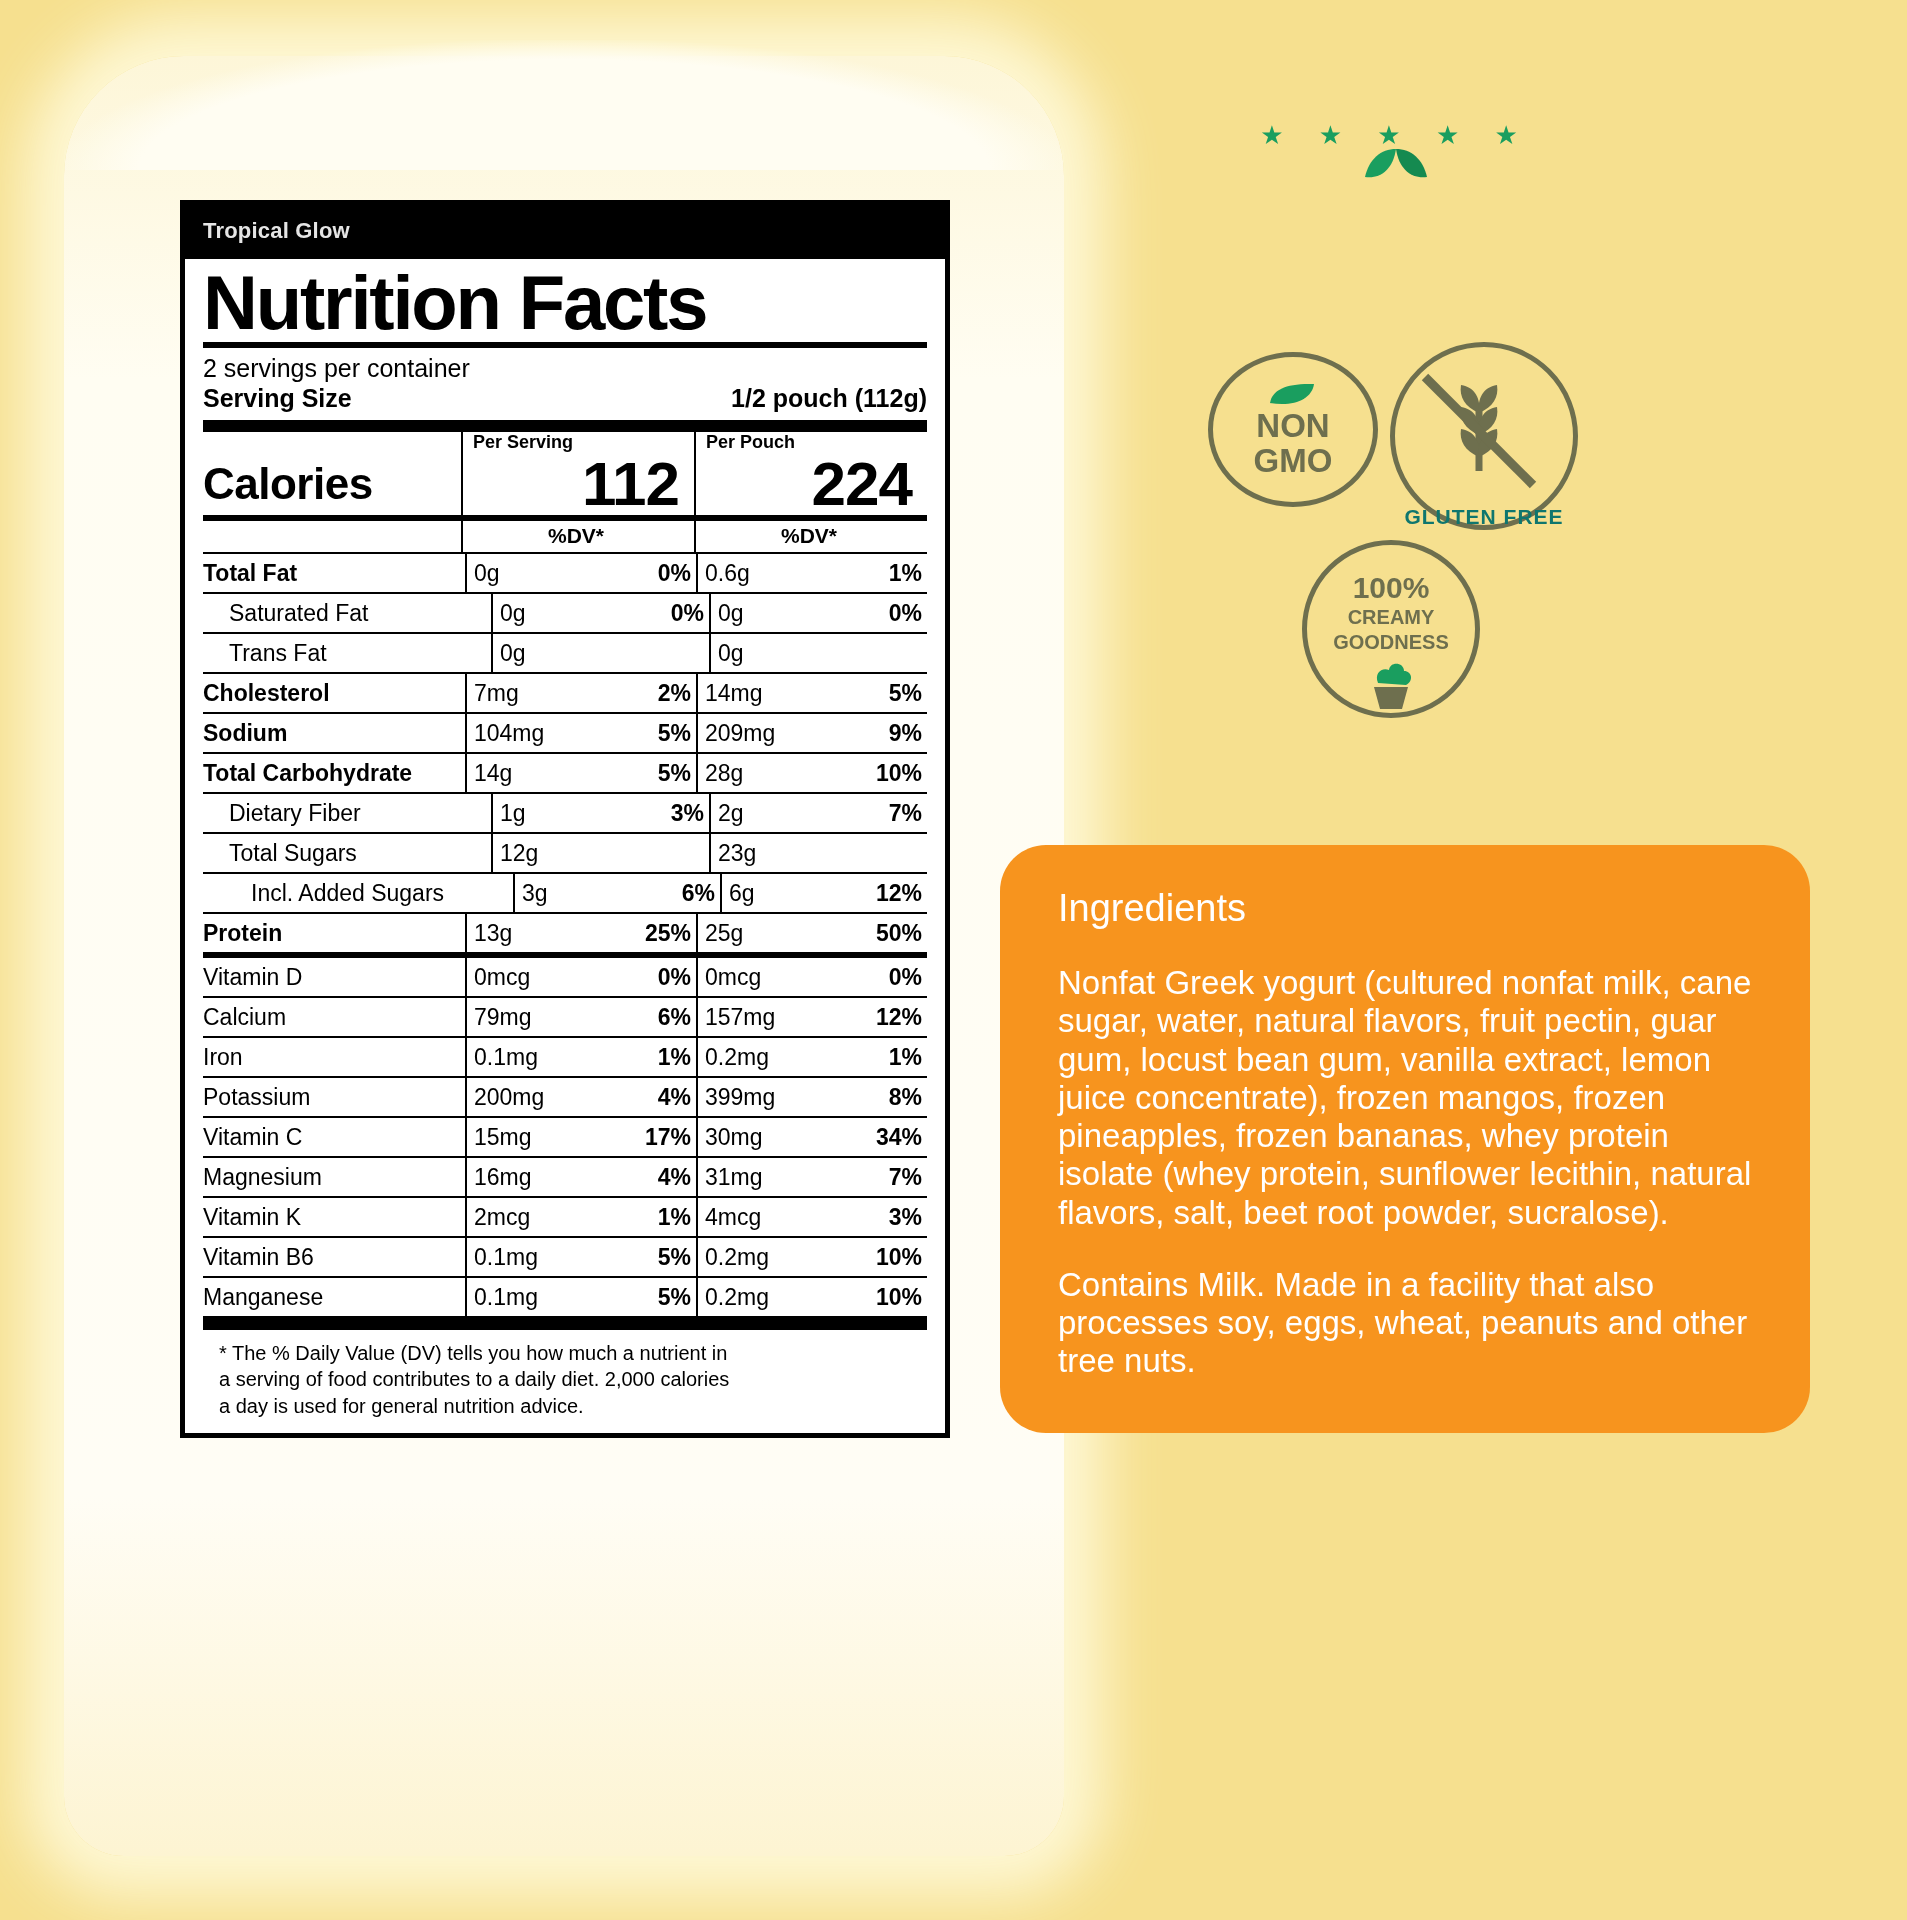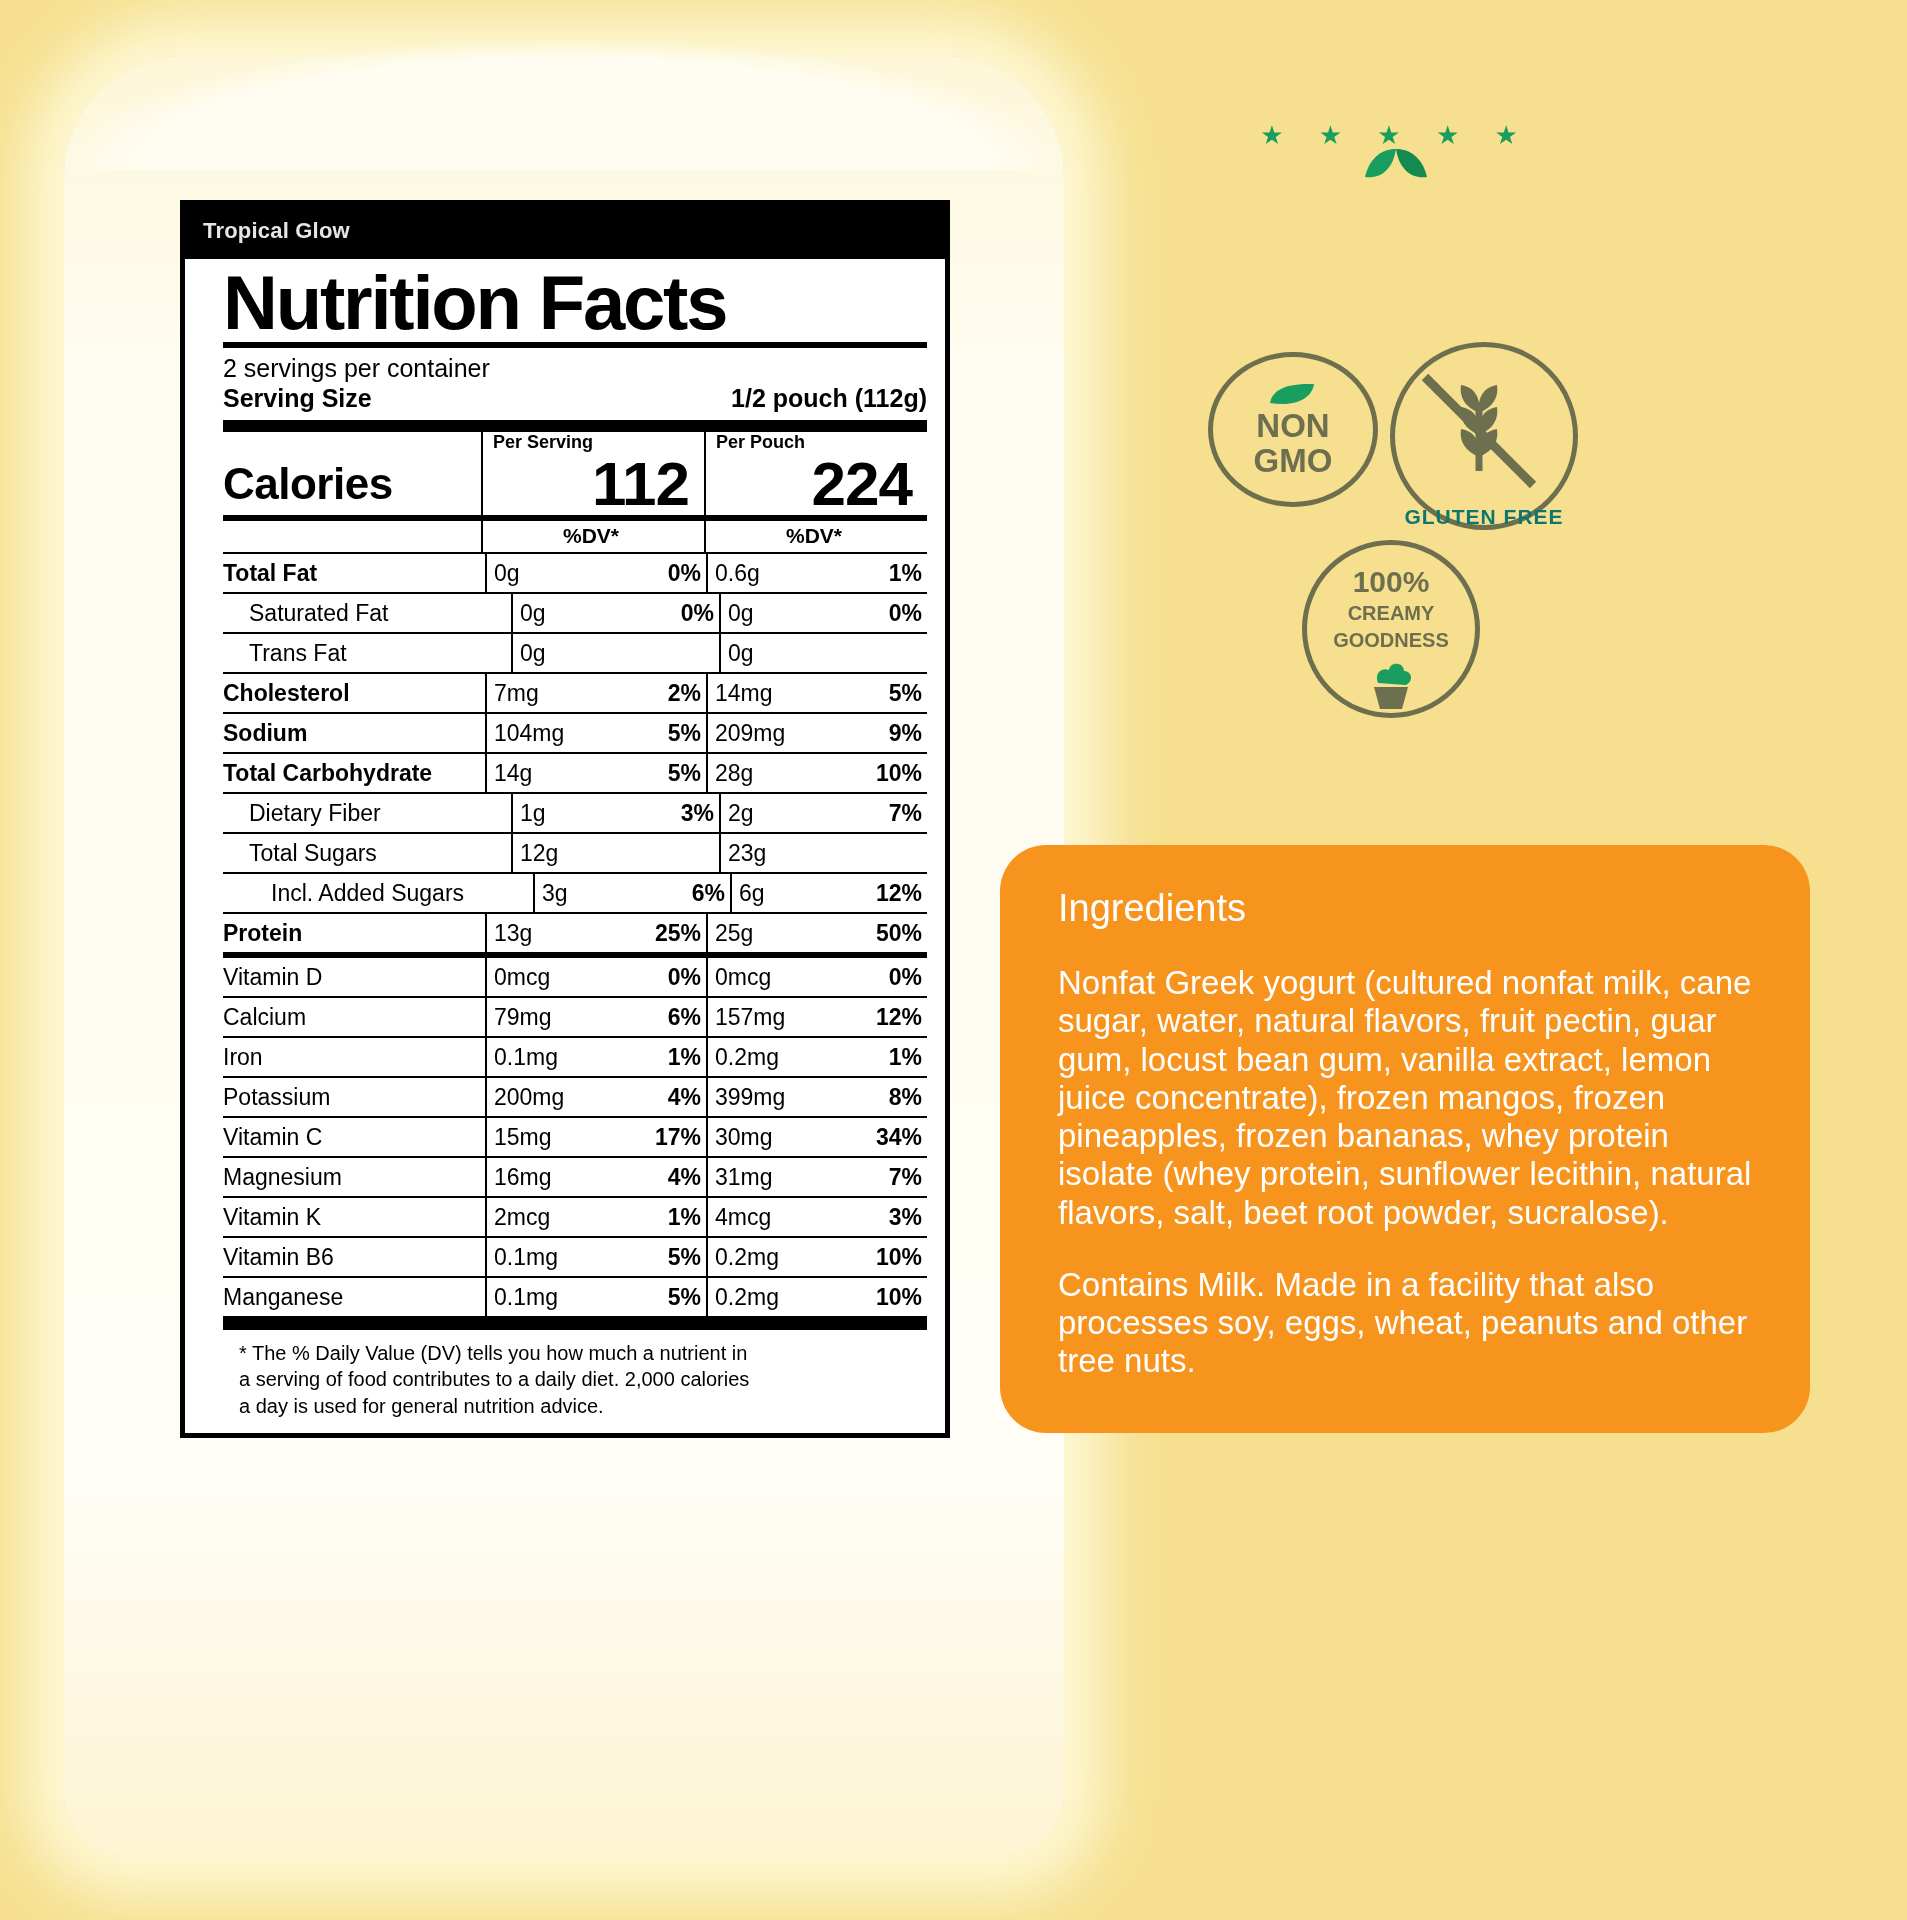--- a/index.html
+++ b/index.html
@@ -50,21 +50,20 @@
   .label-title-bar {
     background: #000;
     color: #e5e5e5;
     font-size: 22px;
     font-weight: bold;
     padding: 13px 18px 15px 18px;
     letter-spacing: 0.2px;
   }
   .label-inner {
     padding: 0 18px 12px 18px;
-    margin-left: 20px;
   }
   .nf-title {
     font-size: 76px;
     font-weight: bold;
     letter-spacing: -2.2px;
     line-height: 0.96;
     margin: 8px 0 2px 0;
     font-family: "Liberation Sans", sans-serif;
   }
   .rule-med { border-top: 6px solid #000; }
@@ -203,21 +202,21 @@
     color: #0f766e;
   }
   .gf-text {
     position: absolute; bottom: -4px; left: 0; width: 100%;
     text-align: center; font-size: 21px; font-weight: bold; letter-spacing: 1px;
   }
   .badge-creamy {
     position: absolute; left: 112px; top: 420px;
     width: 178px; height: 178px;
     border: 5px solid #6e6f4e; border-radius: 50%;
-    display: flex; flex-direction: column; align-items: center; justify-content: space-between;
+    display: flex; flex-direction: column; align-items: center; justify-content: flex-end;
     padding-top: 22px; box-sizing: border-box;
     color: #6e6f4e; font-weight: bold; text-align: center;
   }
   .creamy-100 { font-size: 30px; line-height: 1; }
   .creamy-sub { font-size: 20px; line-height: 1.1; margin-top: 3px; }
 
   
   .ingredients-panel {
     position: absolute;
     left: 1000px;

